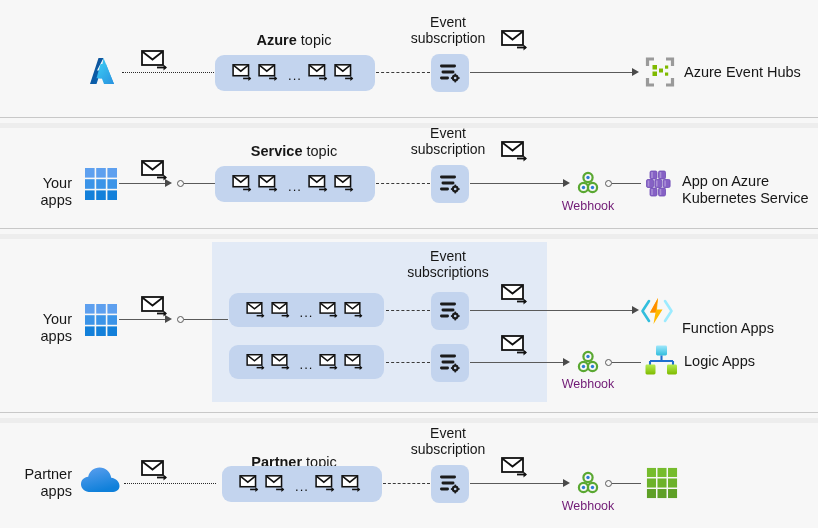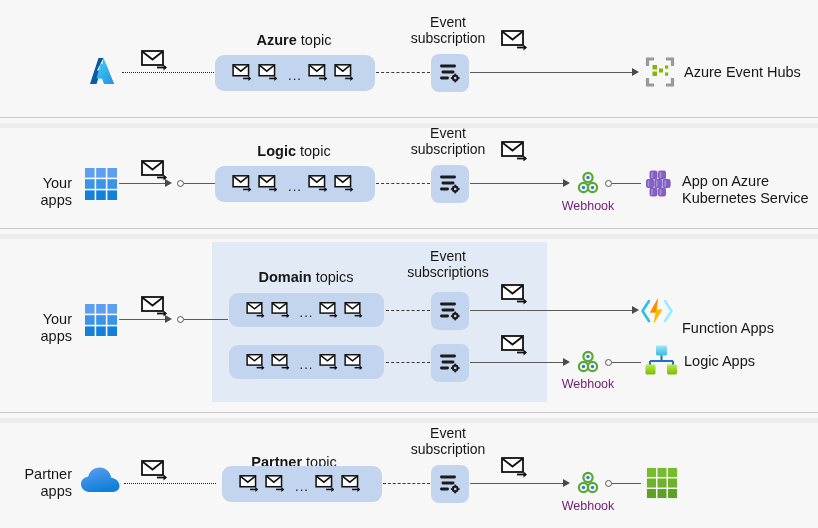--- a/index.html
+++ b/index.html
@@ -237,21 +237,21 @@
   <div class="node" style="left:141px;top:158px;">
     <svg width="30" height="24" viewBox="0 0 30 24">
       <rect x="1" y="3" width="21" height="14" fill="#fff" stroke="#111" stroke-width="1.8"></rect>
       <path d="M1.6 3.8 L11.5 11.5 L21.4 3.8" fill="none" stroke="#111" stroke-width="1.8"></path>
       <path d="M16 19.5 L25 19.5" stroke="#111" stroke-width="1.8"></path>
       <path d="M22.5 16.5 L26 19.5 L22.5 22.5 Z" fill="#111"></path>
     </svg>
   </div>
 
   <div class="node topic-title" style="left:213px;top:143px;width:162px;">
-    <b>Logic</b><span> topic</span>
+    <b>Service</b><span> topic</span>
   </div>
 
   <div class="topic-box" style="left:215px;top:166px;width:160px;height:36px;">
     <svg width="24" height="20" viewBox="0 0 26 22">
       <rect x="1" y="2" width="17" height="12" fill="#fff" stroke="#111" stroke-width="1.7"></rect>
       <path d="M1.6 2.7 L9.5 9 L17.4 2.7" fill="none" stroke="#111" stroke-width="1.7"></path>
       <path d="M12 17 L20 17" stroke="#111" stroke-width="1.7"></path>
         <path d="M17.8 14.3 L21 17 L17.8 19.7 Z" fill="#111"></path>
     </svg>
     <svg width="24" height="20" viewBox="0 0 26 22">
@@ -374,23 +374,20 @@
 
   <div class="node" style="left:141px;top:294px;">
     <svg width="30" height="24" viewBox="0 0 30 24">
       <rect x="1" y="3" width="21" height="14" fill="#fff" stroke="#111" stroke-width="1.8"></rect>
       <path d="M1.6 3.8 L11.5 11.5 L21.4 3.8" fill="none" stroke="#111" stroke-width="1.8"></path>
       <path d="M16 19.5 L25 19.5" stroke="#111" stroke-width="1.8"></path>
         <path d="M22.5 16.5 L26 19.5 L22.5 22.5 Z" fill="#111"></path>
     </svg>
   </div>
 
-  <div class="node topic-title" style="left:228px;top:269px;width:156px;">
-    <b>Domain</b><span> topics</span>
-  </div>
 
   <div class="topic-box" style="left:229px;top:293px;width:155px;height:34px;">
     <svg width="23" height="19" viewBox="0 0 26 22">
       <rect x="1" y="2" width="17" height="12" fill="#fff" stroke="#111" stroke-width="1.7"></rect>
       <path d="M1.6 2.7 L9.5 9 L17.4 2.7" fill="none" stroke="#111" stroke-width="1.7"></path>
       <path d="M12 17 L20 17" stroke="#111" stroke-width="1.7"></path>
         <path d="M17.8 14.3 L21 17 L17.8 19.7 Z" fill="#111"></path>
     </svg>
     <svg width="23" height="19" viewBox="0 0 26 22">
       <rect x="1" y="2" width="17" height="12" fill="#fff" stroke="#111" stroke-width="1.7"></rect>

